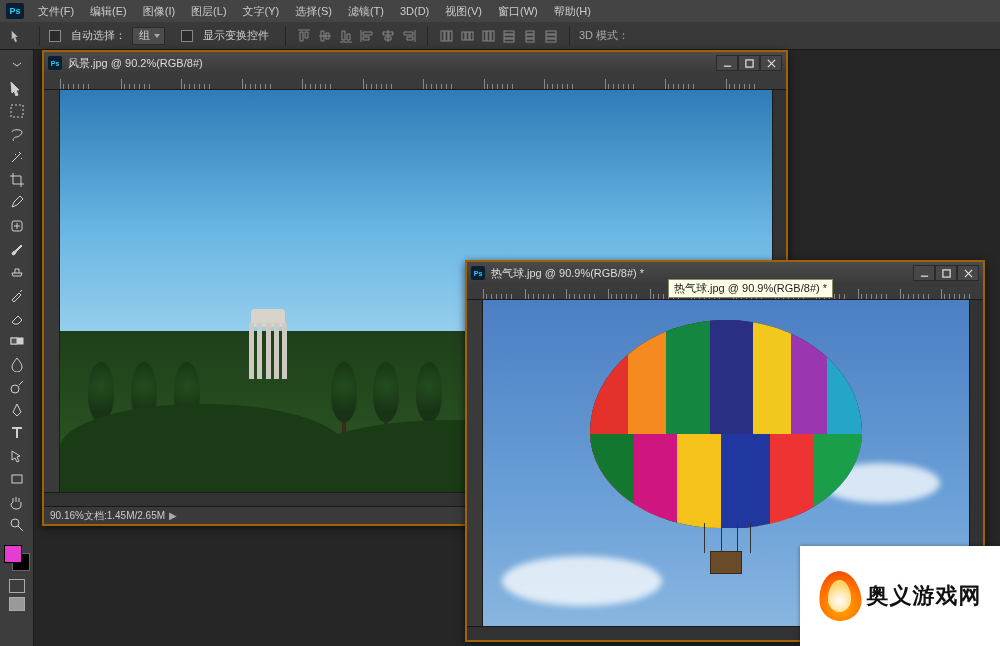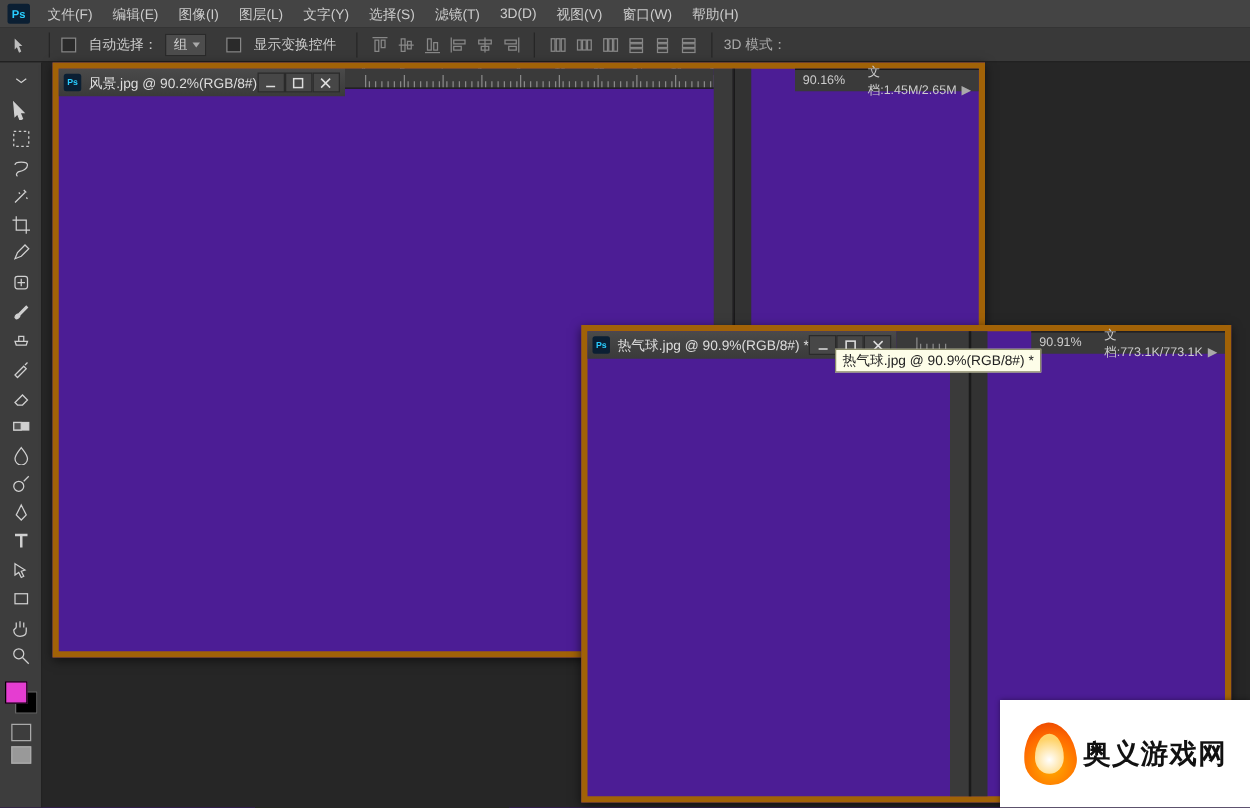--- a/index.html
+++ b/index.html
@@ -31,37 +31,37 @@
   .toolstrip { position: absolute; left: 0; top: 0; width: 34px; bottom: 0; background: #3d3d3d; border-right: 1px solid #1a1a1a; display: flex; flex-direction: column; align-items: center; padding-top: 4px; }
   .toolstrip .tool { width: 28px; height: 22px; display: flex; align-items: center; justify-content: center; margin-bottom: 1px; position: relative; }
   .toolstrip .tool svg { width: 16px; height: 16px; fill: #d0d0d0; stroke:#d0d0d0; }
   .toolstrip .swatch-block { margin-top: 8px; width: 26px; height: 26px; position: relative; }
   .fg-swatch { position:absolute; top:0; left:0; width:18px; height:18px; background:#e53dd1; border:1px solid #000; }
   .bg-swatch { position:absolute; bottom:0; right:0; width:18px; height:18px; background:#000; border:1px solid #666; }
   .toolstrip .below { display:flex; flex-direction:column; align-items:center; gap:4px; margin-top:8px; }
   .toolstrip .below .sq { width:16px; height:14px; border:1px solid #aaa; }
 
   
-  .docwin { position: absolute; background: #4c1d95; border: 5px solid #a16207; box-shadow: 0 2px 8px rgba(0,0,0,.6); display:flex; flex-direction:row; }
+  .docwin { position: absolute; background: #8b5cf6; border: 2px solid #a16207; box-shadow: 0 2px 8px rgba(0,0,0,.6); display:flex; flex-direction:column; }
   .docwin .titlebar { height: 22px; background: linear-gradient(#4a4a4a,#3a3a3a); display:flex; align-items:center; padding: 0 4px; }
   .docwin .titlebar .ps-s { width:14px; height:14px; background:#0b1f33; border-radius:2px; display:flex; align-items:center; justify-content:center; margin-right:6px; }
   .docwin .titlebar .ps-s span{ font-size:7px; color:#29cdff; font-weight:bold;}
   .docwin .titlebar .title { flex:1; font-size:11px; color:#ddd; white-space:nowrap; overflow:hidden; }
   .docwin .titlebar .winbtns { display:flex; gap:0; }
   .docwin .titlebar .wb { width:22px; height:16px; display:flex; align-items:center; justify-content:center; background:#474747; border:1px solid #2a2a2a; }
   .docwin .titlebar .wb svg{ width:9px; height:9px; stroke:#ddd; fill:none; stroke-width:1.4;}
   .docwin .ruler-h { height: 16px; background: #3a3a3a; border-bottom:1px solid #1a1a1a; display:flex; align-items:flex-end; padding-left:16px; position:relative; overflow:hidden;}
   .docwin .ruler-v { width: 16px; background: #3a3a3a; border-right:1px solid #1a1a1a; position:relative; overflow:hidden;}
   .ruler-h .tick { width: 1px; background:#888; position:relative;}
   .ruler-h .tick.major{ height:10px; } .ruler-h .tick.minor{ height:5px; margin:0 2px;}
   .ruler-h .tick .lbl { position:absolute; top:-12px; left:-3px; font-size:8px; color:#aaa;}
   .ruler-h .segment{ display:flex; align-items:flex-end;}
   .docwin .body { flex:1; display:flex; min-height:0;}
   .docwin .canvas-area{ flex:1; background:#262626; position:relative; overflow:hidden;}
-  .docwin .statusbar{ height:18px; background:#3a3a3a; border-top:1px solid #1a1a1a; display:flex; align-items:center; padding:0 6px; font-size:10px; color:#ccc; gap:18px;margin-left:35px;}
+  .docwin .statusbar{ height:18px; background:#3a3a3a; border-top:1px solid #1a1a1a; display:flex; align-items:center; padding:0 6px; font-size:10px; color:#ccc; }
   .docwin .statusbar .arrow{ margin-left:4px; color:#aaa;}
   .docwin .scrollbar-v { width:14px; background:#323232; border-left:1px solid #1a1a1a; }
   .docwin .scrollbar-h { height:14px; background:#323232; border-top:1px solid #1a1a1a; }
 
   
   .landscape { position:absolute; inset:0; }
   .landscape .sky{ position:absolute; top:0;left:0;right:0;height:65%; background:linear-gradient(#2e7bb8 0%, #6bb7e4 55%, #9ed2ee 100%);}
   .landscape .sea{ position:absolute; top:60%; left:0; right:0; height:8%; background:#3b6d8c;}
   .landscape .ground{ position:absolute; bottom:0;left:0;right:0;height:40%; background:linear-gradient(#1f3f1a, #2d5a25);}
   .tree{ position:absolute; bottom:10%; width:26px; height:90px; }
@@ -80,21 +80,21 @@
   .balloon .env{ position:absolute; top:0; left:0; right:0; height:82%; border-radius:50% 50% 48% 48% / 54% 54% 46% 46%; overflow:hidden; background:#222;}
   .env .panel{ position:absolute; top:0; bottom:0;}
   .basket{ position:absolute; bottom:0; left:44%; width:12%; height:9%; background:#6b4a2a; border:1px solid #3a2817;}
   .ropes{ position:absolute; bottom:8%; left:40%; width:20%; height:12%;}
   .ropes div{position:absolute; bottom:0; width:1px; height:100%; background:#333;}
 
   
   .tooltip { position:absolute; background:#fdfde8; color:#222; font-size:11px; padding:1px 5px; border:1px solid #8a8a6a; white-space:nowrap; }
 
   
-  .site-logo{ position:absolute; right:0; bottom:0; width:200px; height:86px; background:#fff; display:flex; align-items:center; justify-content:center; flex-direction:column; box-shadow:0 0 4px rgba(0,0,0,.4); }
+  .site-logo{ position:absolute; right:0; bottom:0; width:200px; height:100px; background:#fff; display:flex; align-items:center; justify-content:center; flex-direction:column; box-shadow:0 0 4px rgba(0,0,0,.4); }
   .site-logo .row{ display:flex; align-items:center; gap:6px;}
   .flame{ width:42px; height:50px; position:relative;}
   .flame .outer{position:absolute; inset:0; background:radial-gradient(circle at 50% 70%, #ffae00 0%, #ff6a00 60%, #e63d00 100%); border-radius:50% 50% 50% 50% / 60% 60% 40% 40%; transform:rotate(-6deg);}
   .flame .inner{position:absolute; top:18%; left:22%; width:56%; height:64%; background:radial-gradient(circle at 50% 65%, #fff 0%, #ffd36a 70%); border-radius:50% 50% 50% 50% / 60% 60% 40% 40%;}
   .site-logo .cn{ font-size:22px; font-weight:700; color:#111; letter-spacing:1px;}
   .site-logo .url{ font-size:12px; letter-spacing:3px; color:#111; margin-top:2px; border-top:1px solid #000; border-bottom:1px solid #000; padding:1px 4px;}
 
   
   .wm{ position:absolute; color:rgba(255,255,255,.85); font-weight:bold; }
 </style>
@@ -754,24 +754,20 @@
               <div style="left:95%"></div>
             </div>
           <div class="basket"></div>
         </div>
         <div class="wm" style="right:4px; bottom:34px; font-size:34px;">Ba</div>
         <div class="wm" style="right:4px; bottom:8px; font-size:20px; font-style:italic;">jing</div>
       </div>
       <div class="scrollbar-v"></div>
     </div>
     <div class="scrollbar-h"></div>
-    <div class="statusbar">
-      <span>90.91%</span>
-      <span><span>文档:</span><span>773.1K/773.1K</span><span class="arrow">▶</span></span>
-    </div>
   </div>
 
   <div class="tooltip" style="left:668px; top:229px;">热气球.jpg @ 90.9%(RGB/8#) *</div>
 
 </div>
 
 <div class="site-logo">
   <div class="row">
     <div class="flame">
         <div class="outer"></div>

